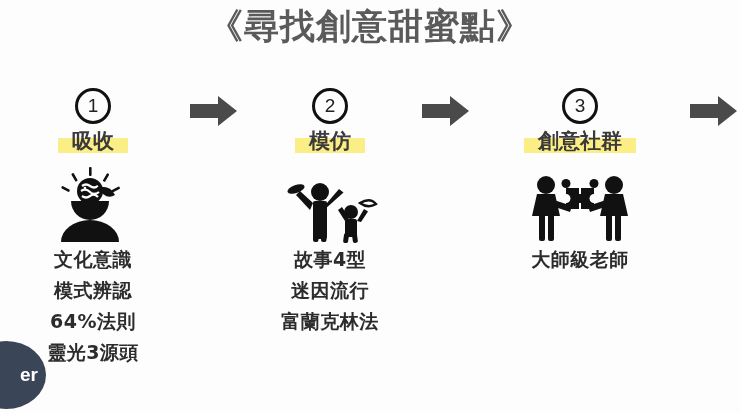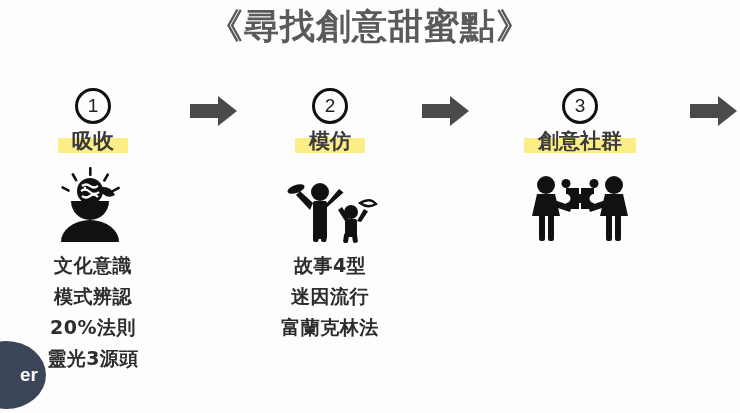--- a/index.html
+++ b/index.html
@@ -104,21 +104,20 @@
   .icon-box {
     margin-top: 10px;
     height: 80px;
     display: flex;
     align-items: center;
     justify-content: center;
   }
   .icon-box svg { display: block; }
 
   .items {
-    margin-top: 6px;
     display: flex;
     flex-direction: column;
     align-items: center;
   }
   .item {
     font-size: 19px;
     font-weight: bold;
     color: #2c2c2c;
     line-height: 31px;
     white-space: nowrap;
@@ -199,21 +198,21 @@
 
             <path d="M24 36 h38 a19 19 0 0 1 -38 0 Z"></path>
 
             <path d="M14 77 a29 22 0 0 1 58 0 Z"></path>
           </g>
         </svg>
       </div>
       <div class="items">
         <div class="item">文化意識</div>
         <div class="item">模式辨認</div>
-        <div class="item">20%法則</div>
+        <div class="item">64%法則</div>
         <div class="item">靈光3源頭</div>
       </div>
     </div>
 
     <div class="arrow">
       <svg width="48" height="34" viewBox="0 0 48 34">
         <path d="M0 10 H28 V2 L47 17 L28 32 V24 H0 Z" fill="#4a4a4a"></path>
       </svg>
     </div>
 
@@ -282,20 +281,21 @@
             <rect x="86" y="48" width="6" height="27" rx="2"></rect>
             <rect x="95" y="48" width="6" height="27" rx="2"></rect>
             <path d="M86 34 l-18 6 2 6 18 -6 Z"></path>
 
             <path d="M74 22 h-13 v6 a4.5 4.5 0 0 0 0 9 v6 h13 v-6 a4.5 4.5 0 0 1 0 -9 Z"></path>
             <path d="M74 22 a4.5 4.5 0 0 0 0 -9 a4.5 4.5 0 0 0 0 9 Z"></path>
           </g>
         </svg>
       </div>
       <div class="items">
+        <div class="item">大師級老師</div>
       </div>
     </div>
 
     <div class="arrow">
       <svg width="48" height="34" viewBox="0 0 48 34">
         <path d="M0 10 H28 V2 L47 17 L28 32 V24 H0 Z" fill="#4a4a4a"></path>
       </svg>
     </div>
 
   </div>

